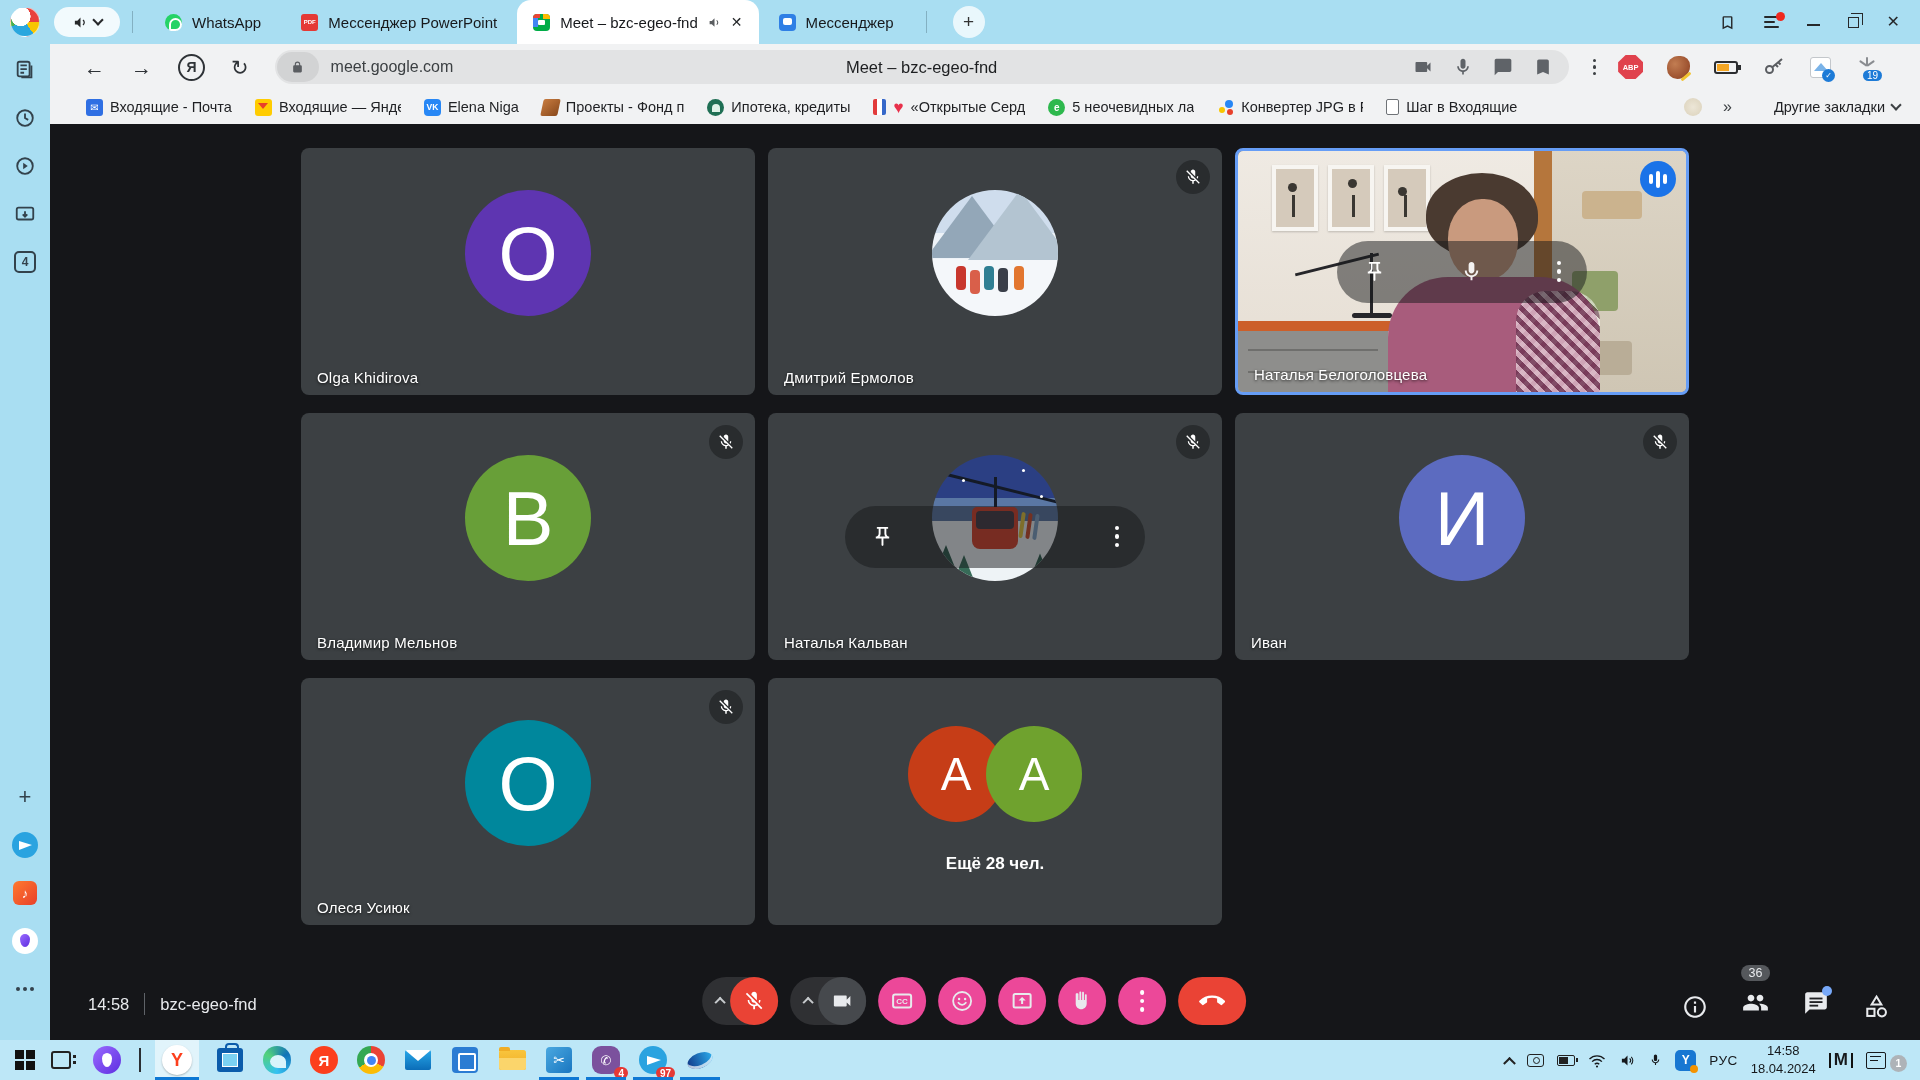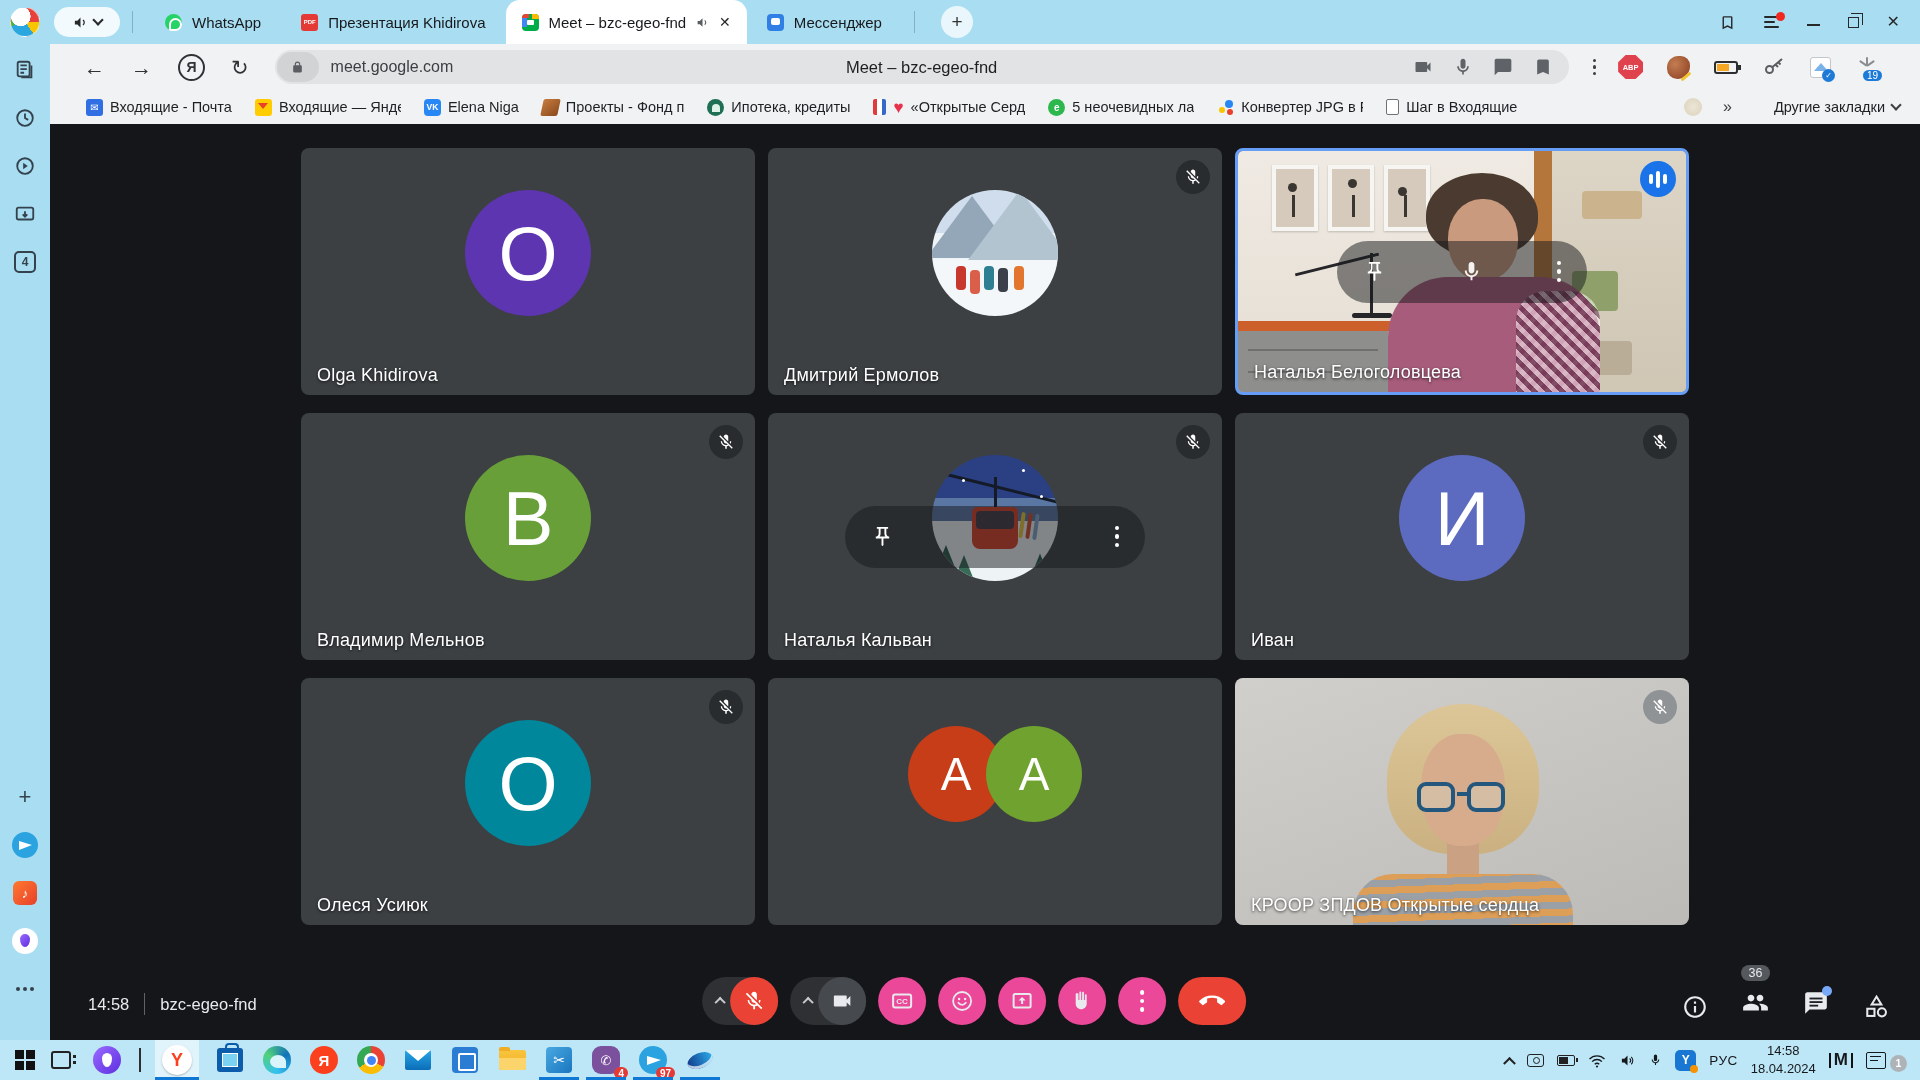--- a/index.html
+++ b/index.html
@@ -96,21 +96,21 @@
   .b-dots i:nth-child(1){left:8px;top:1px;width:8px;height:8px;background:#2787f5}
   .b-dots i:nth-child(2){left:2px;top:8px;width:6px;height:6px;background:#f7c600}
   .b-dots i:nth-child(3){left:10px;top:10px;width:6px;height:6px;background:#e8402a}
   .b-page{width:13px;height:16px;background:#fff;border:1.5px solid #6f7377;border-radius:2px}
   .b-emblem{width:18px;height:18px;border-radius:50%;background:radial-gradient(#e8dcc0,#c9b78c);opacity:.55}
   #bm .right{margin-left:auto;display:flex;align-items:center;gap:42px}
   .chevd{width:8px;height:8px;border-right:2px solid #3c4043;border-bottom:2px solid #3c4043;transform:rotate(45deg);margin-top:-4px}
   
   #page{position:absolute;left:50px;top:124px;right:0;bottom:40px;background:#151619;z-index:10}
   .tile{position:absolute;width:454px;height:247px;background:#3c4043;border-radius:8px;overflow:hidden}
-  .tile .name{position:absolute;left:16px;bottom:9px;color:#fff;font-size:18px;letter-spacing:.2px;text-shadow:0 1px 3px rgba(0,0,0,.75);z-index:6}
+  .tile .name{position:absolute;left:16px;bottom:9px;color:#fff;font-size:15px;letter-spacing:.2px;text-shadow:0 1px 3px rgba(0,0,0,.75);z-index:6}
   .avatar{position:absolute;left:50%;top:42px;transform:translateX(-50%);width:126px;height:126px;border-radius:50%;color:#fff;font-size:76px;font-weight:400;z-index:3}
   .micoff{position:absolute;top:12px;right:12px;width:34px;height:34px;border-radius:50%;background:rgba(26,27,30,.55);z-index:7}
   .micoff.light{background:rgba(130,134,139,.8)}
   .pill{position:absolute;left:50%;top:50%;transform:translate(-50%,-50%);height:62px;border-radius:31px;background:rgba(22,23,26,.5);display:flex;align-items:center;justify-content:space-between;padding:0 26px;z-index:4}
   .wdots{display:flex;flex-direction:column;gap:4px}
   .wdots i{width:4.5px;height:4.5px;border-radius:50%;background:#fff}
   .speak{position:absolute;top:10px;right:10px;width:36px;height:36px;border-radius:50%;background:#1a73e8;display:flex;align-items:center;justify-content:center;gap:3px;z-index:7}
   .speak i{width:4px;background:#fff;border-radius:2px}
   
   .av-photo{overflow:hidden;position:absolute;background:linear-gradient(180deg,#cfdded 0 34%,#eef3f8 34% 55%,#f4f7fa 55%)}
@@ -252,21 +252,21 @@
       </svg>
     <span class="chevd" style="border-color:#26282a"></span>
   </div>
   <span class="vdiv"></span>
   <div class="tab">
     <span class="tabico wa"></span>
     <span>WhatsApp</span>
   </div>
   <div class="tab">
     <span class="tabico pdf ic"></span>
-    <span>Презентация Khidirova</span>
+    <span>Мессенджер PowerPoint</span>
   </div>
   <div class="tab active">
     <span class="tabico meetico">
         <i class="mi-r"></i>
         <i class="mi-y"></i>
         <i class="mi-b"></i>
         <i class="mi-w"></i>
       </span>
     <span class="fade">Meet – bzc-egeo-fnd</span>
     <svg width="13" height="13" viewBox="0 0 24 24" fill="#5a5d60">
@@ -596,39 +596,23 @@
         </svg>
       </div>
     <div class="name">Олеся Усиюк</div>
   </div>
 
   <div class="tile" style="left:718px;top:554px">
     <div class="ovl-wrap">
       <span class="ca red">A</span>
       <span class="ca green">A</span>
     </div>
-  </div>
-
-  <div class="tile" style="left:1185px;top:554px">
-    <div class="v2">
-      <span class="hair2"></span>
-        <span class="neck2"></span>
-        <span class="face2"></span>
-      <span class="fr2" style="left:182px"></span>
-        <span class="fr2" style="left:232px"></span>
-        <span class="bridge2"></span>
-      <span class="body2"></span>
-    </div>
-    <div class="micoff light ic">
-        <svg width="18" height="18" viewBox="0 0 24 24" fill="#fff">
-          <path d="M19 11h-1.7c0 .74-.16 1.43-.43 2.05l1.23 1.23c.56-.98.9-2.09.9-3.28zm-4.02.17c0-.06.02-.11.02-.17V5c0-1.66-1.34-3-3-3S9 3.34 9 5v.18l5.98 5.99zM4.27 3L3 4.27l6.01 6.01V11c0 1.66 1.33 3 2.99 3 .22 0 .44-.03.65-.08l1.66 1.66c-.71.33-1.5.52-2.31.52-2.76 0-5.3-2.1-5.3-5.1H5c0 3.41 2.72 6.23 6 6.72V21h2v-3.28c.91-.13 1.77-.45 2.54-.9L19.73 21 21 19.73 4.27 3z"></path>
-        </svg>
-      </div>
-    <div class="name">КРООР ЗПДОВ Открытые сердца</div>
-  </div>
+    <div class="ovl-label">Ещё 28 чел.</div>
+  </div>
+
 
   <div class="mb-left">
     <span>14:58</span>
     <span class="mb-sep"></span>
     <span>bzc-egeo-fnd</span>
   </div>
 
   <div class="mb-center">
     <div class="cpair">
       <span class="chu"></span>

